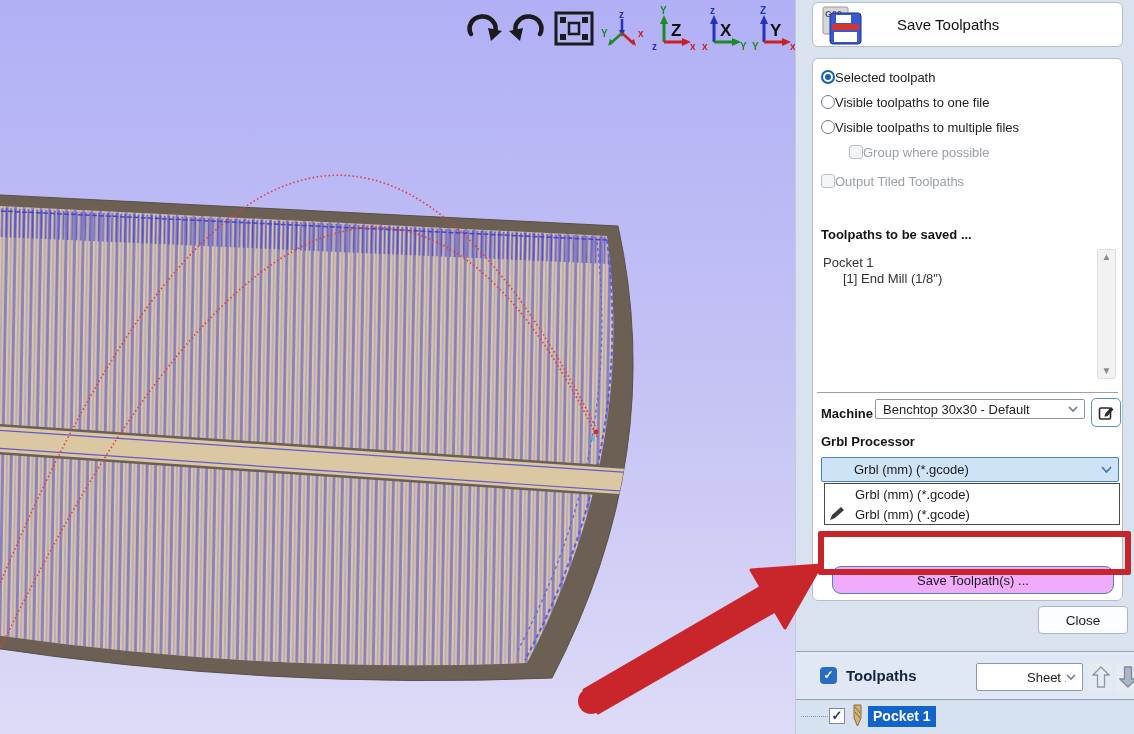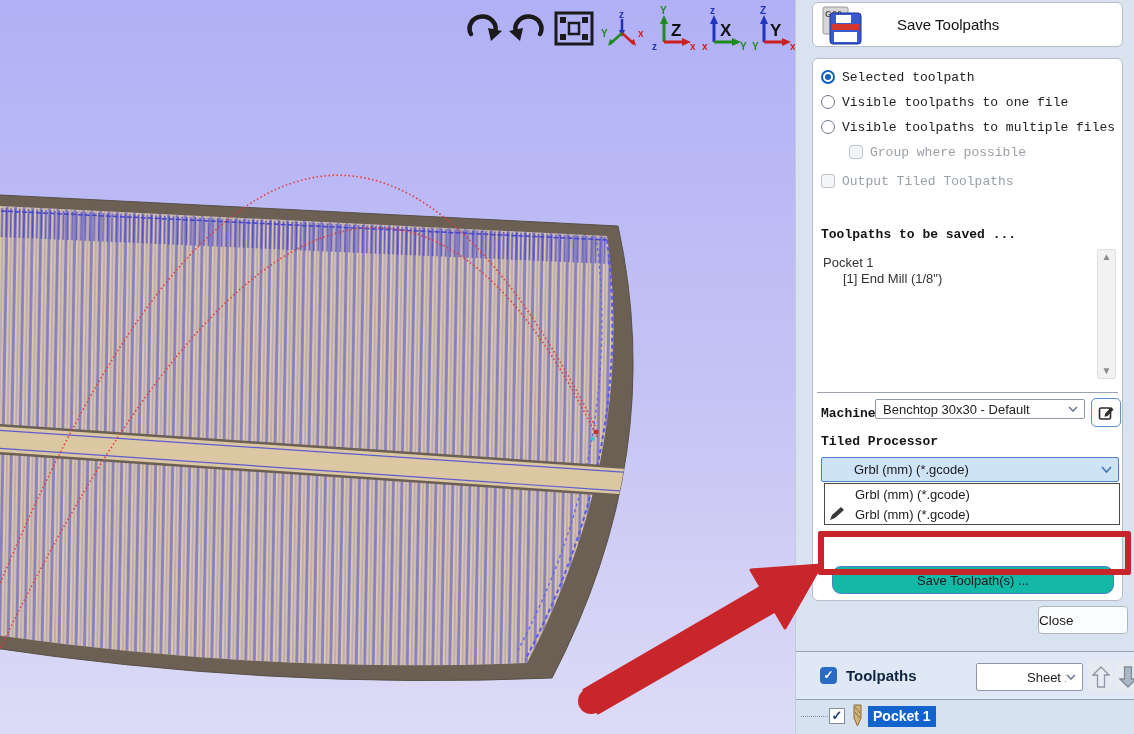--- a/index.html
+++ b/index.html
@@ -14,21 +14,21 @@
 
   
   .sidebar{position:absolute;left:795px;top:0;width:339px;height:734px;
            background:#d9e3f0;border-left:1px solid #c2cbd8;box-sizing:border-box;}
   .box{position:absolute;left:16px;width:311px;background:#fff;border:1px solid #b7bec9;
        border-radius:6px;box-sizing:border-box;}
   .hdrbox{top:2px;height:45px;display:flex;align-items:center;}
   .hdrbox .title{font-size:15px;font-weight:normal;margin-left:34px;color:#111;}
   .grpbox{top:58px;height:543px;}
 
-  .row{position:absolute;left:8px;display:flex;align-items:center;gap:7px;height:20px;font-family:Liberation Mono, monospace;}
+  .row{position:absolute;left:8px;display:flex;align-items:center;height:20px;}
   .radio{width:14px;height:14px;border-radius:50%;background:#fff;border:1px solid #6e7889;
          box-sizing:border-box;position:relative;flex:0 0 auto;}
   .radio.sel{border:2px solid #1460be;}
   .radio.sel::after{content:"";position:absolute;left:2px;top:2px;width:6px;height:6px;
          border-radius:50%;background:#1460be;}
   .cbx{width:14px;height:14px;border-radius:3px;background:#f4f5f7;border:1px solid #bcc1c9;
        box-sizing:border-box;flex:0 0 auto;}
   .dislab{color:#9aa0a8;}
   .seclab{font-weight:bold;color:#141414;font-size:13px;}
 
@@ -55,27 +55,27 @@
            justify-content:center;box-sizing:border-box;}
 
   .droplist{position:absolute;left:11px;top:424px;width:296px;background:#fff;
             border:1px solid #4a4a4a;box-sizing:border-box;z-index:4;}
   .drow{height:20px;display:flex;align-items:center;padding-left:30px;position:relative;
         color:#1c1c1c;white-space:nowrap;}
   .drow.sel{background:#1569d6;color:#fff;height:23px;padding-left:30px;}
   .drow .pic{position:absolute;left:3px;top:2px;}
 
   .savebtn{position:absolute;left:19px;top:507px;width:282px;height:28px;z-index:2;
-           background:#14b8a6;border:1.5px solid #4d82c0;border-radius:9px;
+           background:#f0abfc;border:1.5px solid #4d82c0;border-radius:9px;
            display:flex;align-items:center;justify-content:center;color:#1a1a1a;
            box-sizing:border-box;}
 
   .closebtn{position:absolute;left:242px;top:606px;width:90px;height:28px;background:#fcfdfe;
             border:1px solid #aeb5bf;border-radius:4px;display:flex;align-items:center;
-            justify-content:flex-start;font-size:13.5px;color:#1a1a1a;box-sizing:border-box;}
+            justify-content:center;font-size:13.5px;color:#1a1a1a;box-sizing:border-box;}
 
   .tp-sep{position:absolute;left:0;top:651px;width:339px;border-top:1px solid #97a2b1;}
   .tp-head{position:absolute;left:0;top:652px;width:339px;height:48px;background:#dfe8f4;
            border-bottom:1px solid #8fa0b4;box-sizing:border-box;}
   .tp-cbx{position:absolute;left:24px;top:15px;width:17px;height:17px;border-radius:4px;
           background:#2a6cc3;color:#fff;font-size:12px;line-height:17px;text-align:center;font-weight:bold;}
   .tp-title{position:absolute;left:50px;top:15px;font-size:15px;font-weight:bold;color:#10243f;}
   .sheetcombo{left:180px;top:11px;width:107px;height:28px;padding-left:43px;}
   .ordbtn{position:absolute;top:9px;width:25px;height:31px;background:#e6ebf2;border-radius:3px;
           display:flex;align-items:center;justify-content:center;}
@@ -257,21 +257,21 @@
           <polyline points="1,1 5,5 9,1" fill="none" stroke="#6b7890" stroke-width="1.6"></polyline>
           </svg>
       </div>
       <div class="editbtn">
         <svg width="18" height="18">
           <rect x="2.5" y="4" width="11" height="11" rx="1.5" fill="none" stroke="#2b2b2b" stroke-width="1.6"></rect>
           <polygon points="8,10 14,3 16.5,5.5 10.5,12 7.5,12.8" fill="#2b2b2b"></polygon>
         </svg>
       </div>
 
-      <div class="row seclab" style="top:372px">Tiled Processor</div>
+      <div class="row seclab" style="top:372px">Grbl Processor</div>
 
       <div class="combo ppcombo">
         <span class="val">Grbl (mm) (*.gcode)</span>
         <svg width="11" height="7">
           <polyline points="1,1 5.5,6 10,1" fill="none" stroke="#3f79bb" stroke-width="1.7"></polyline>
           </svg>
       </div>
 
       <div class="droplist">
         <div class="drow">

